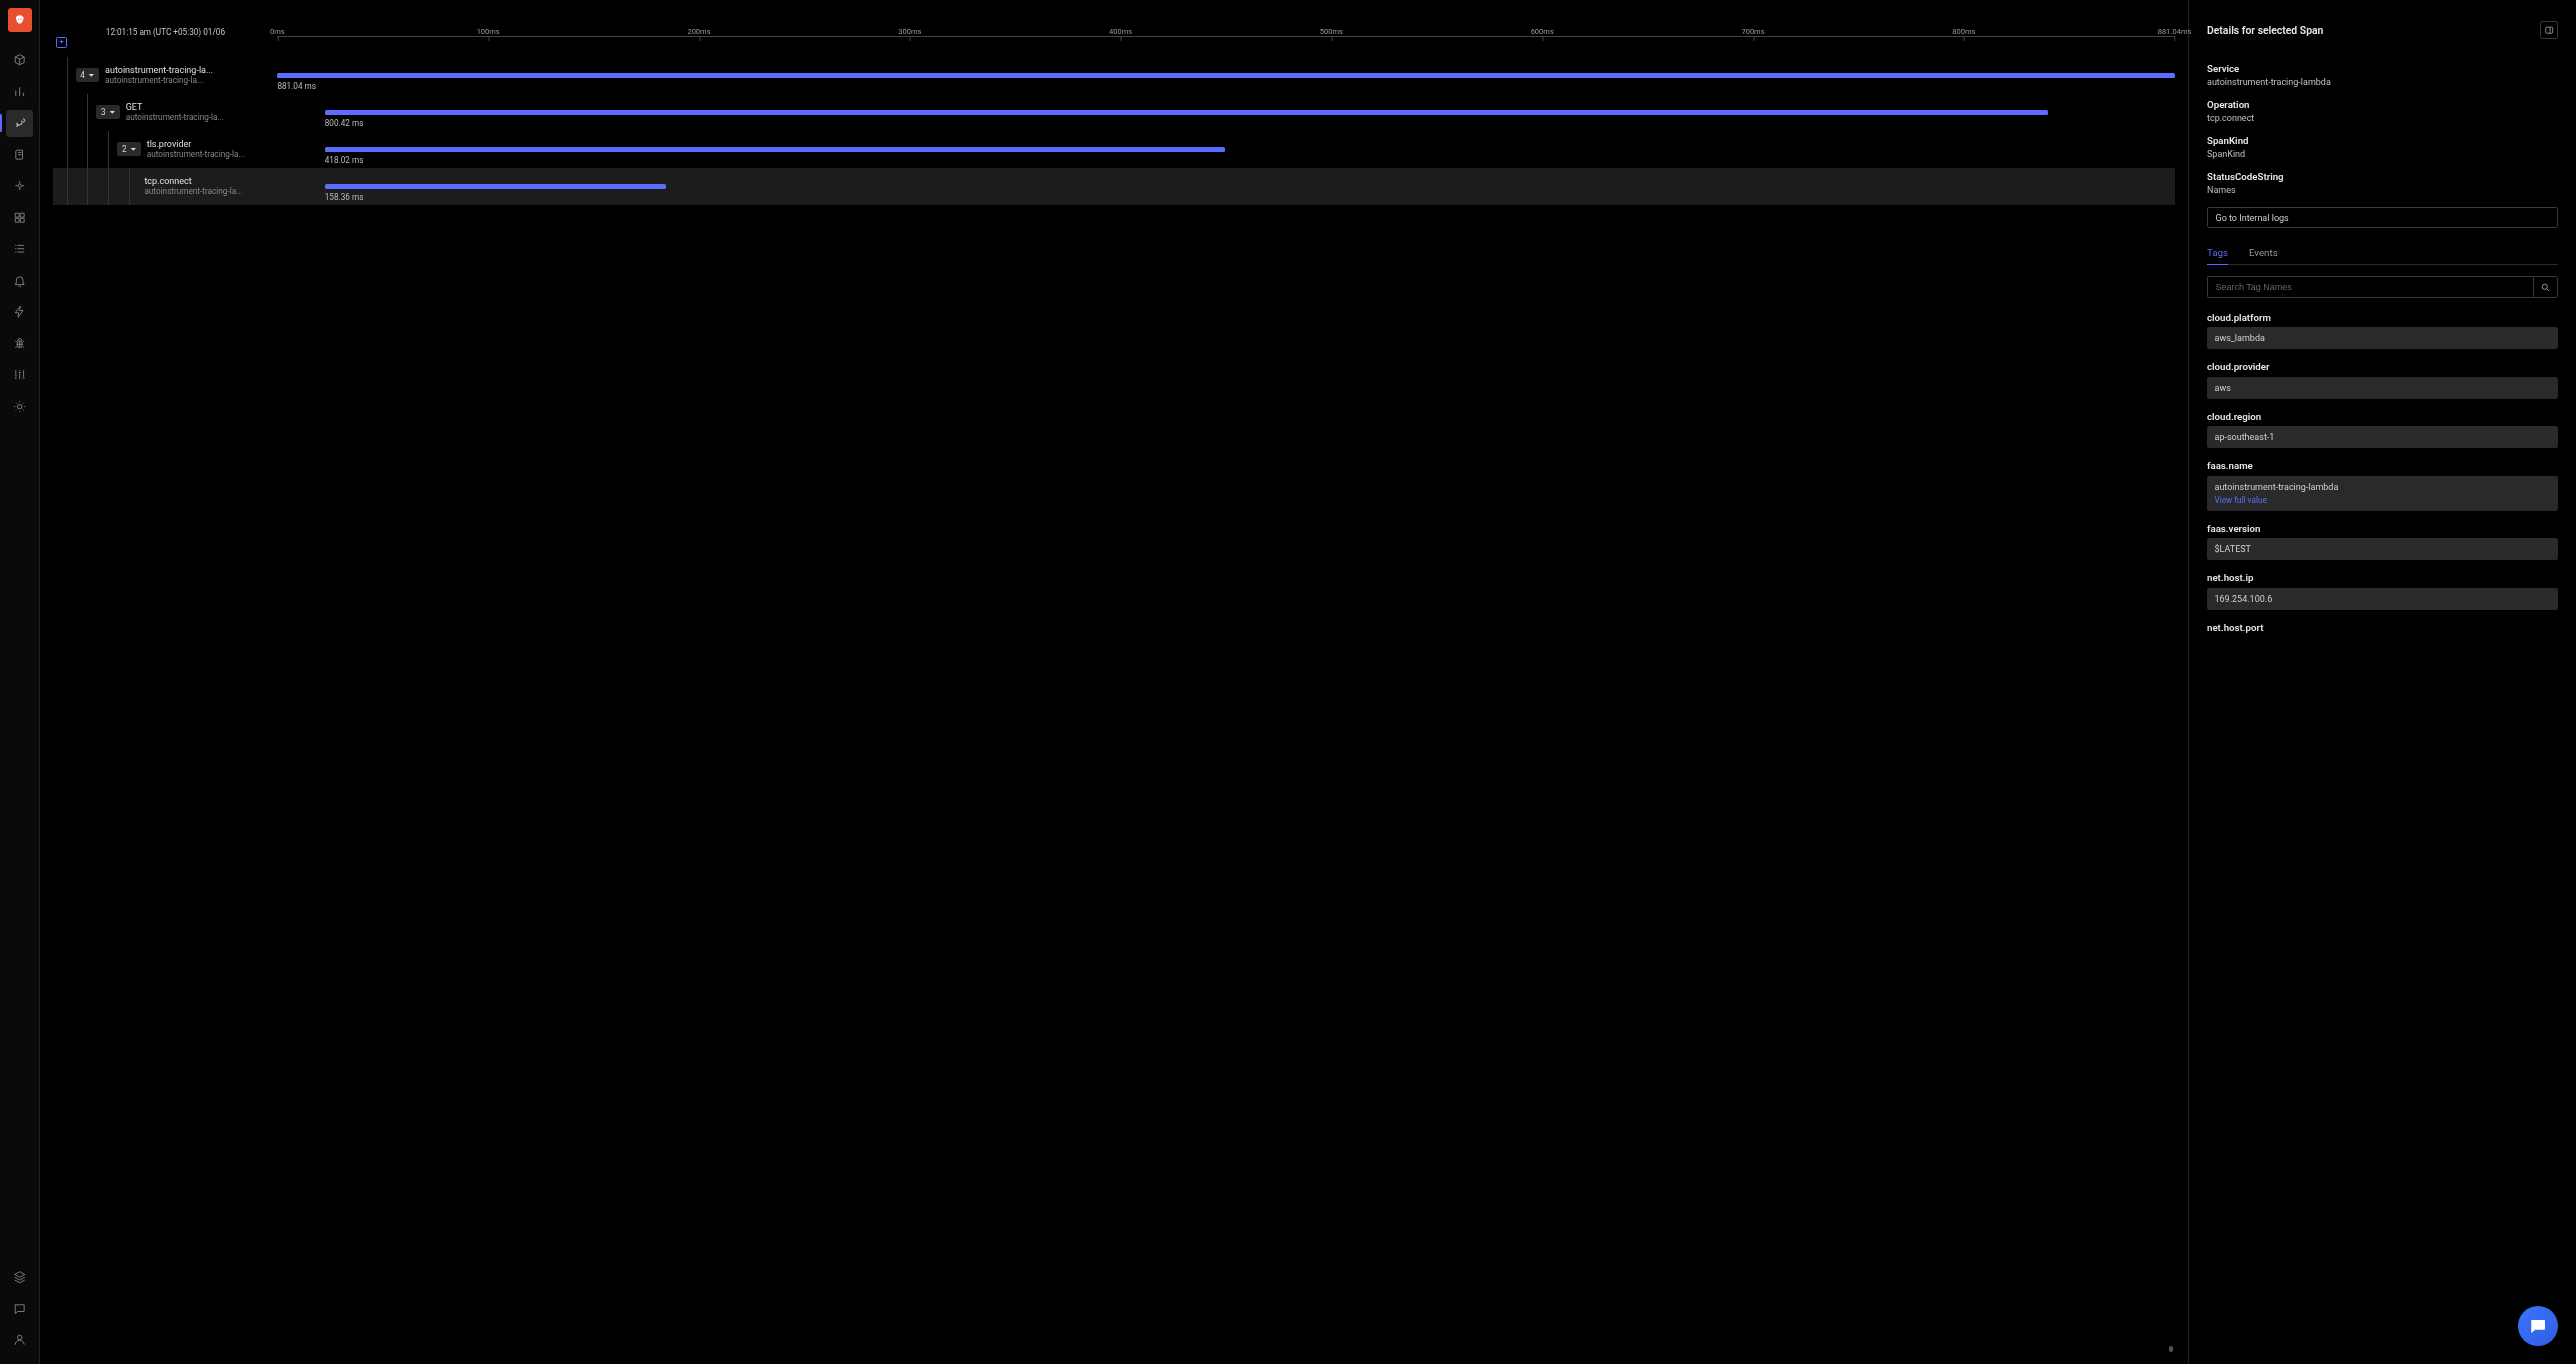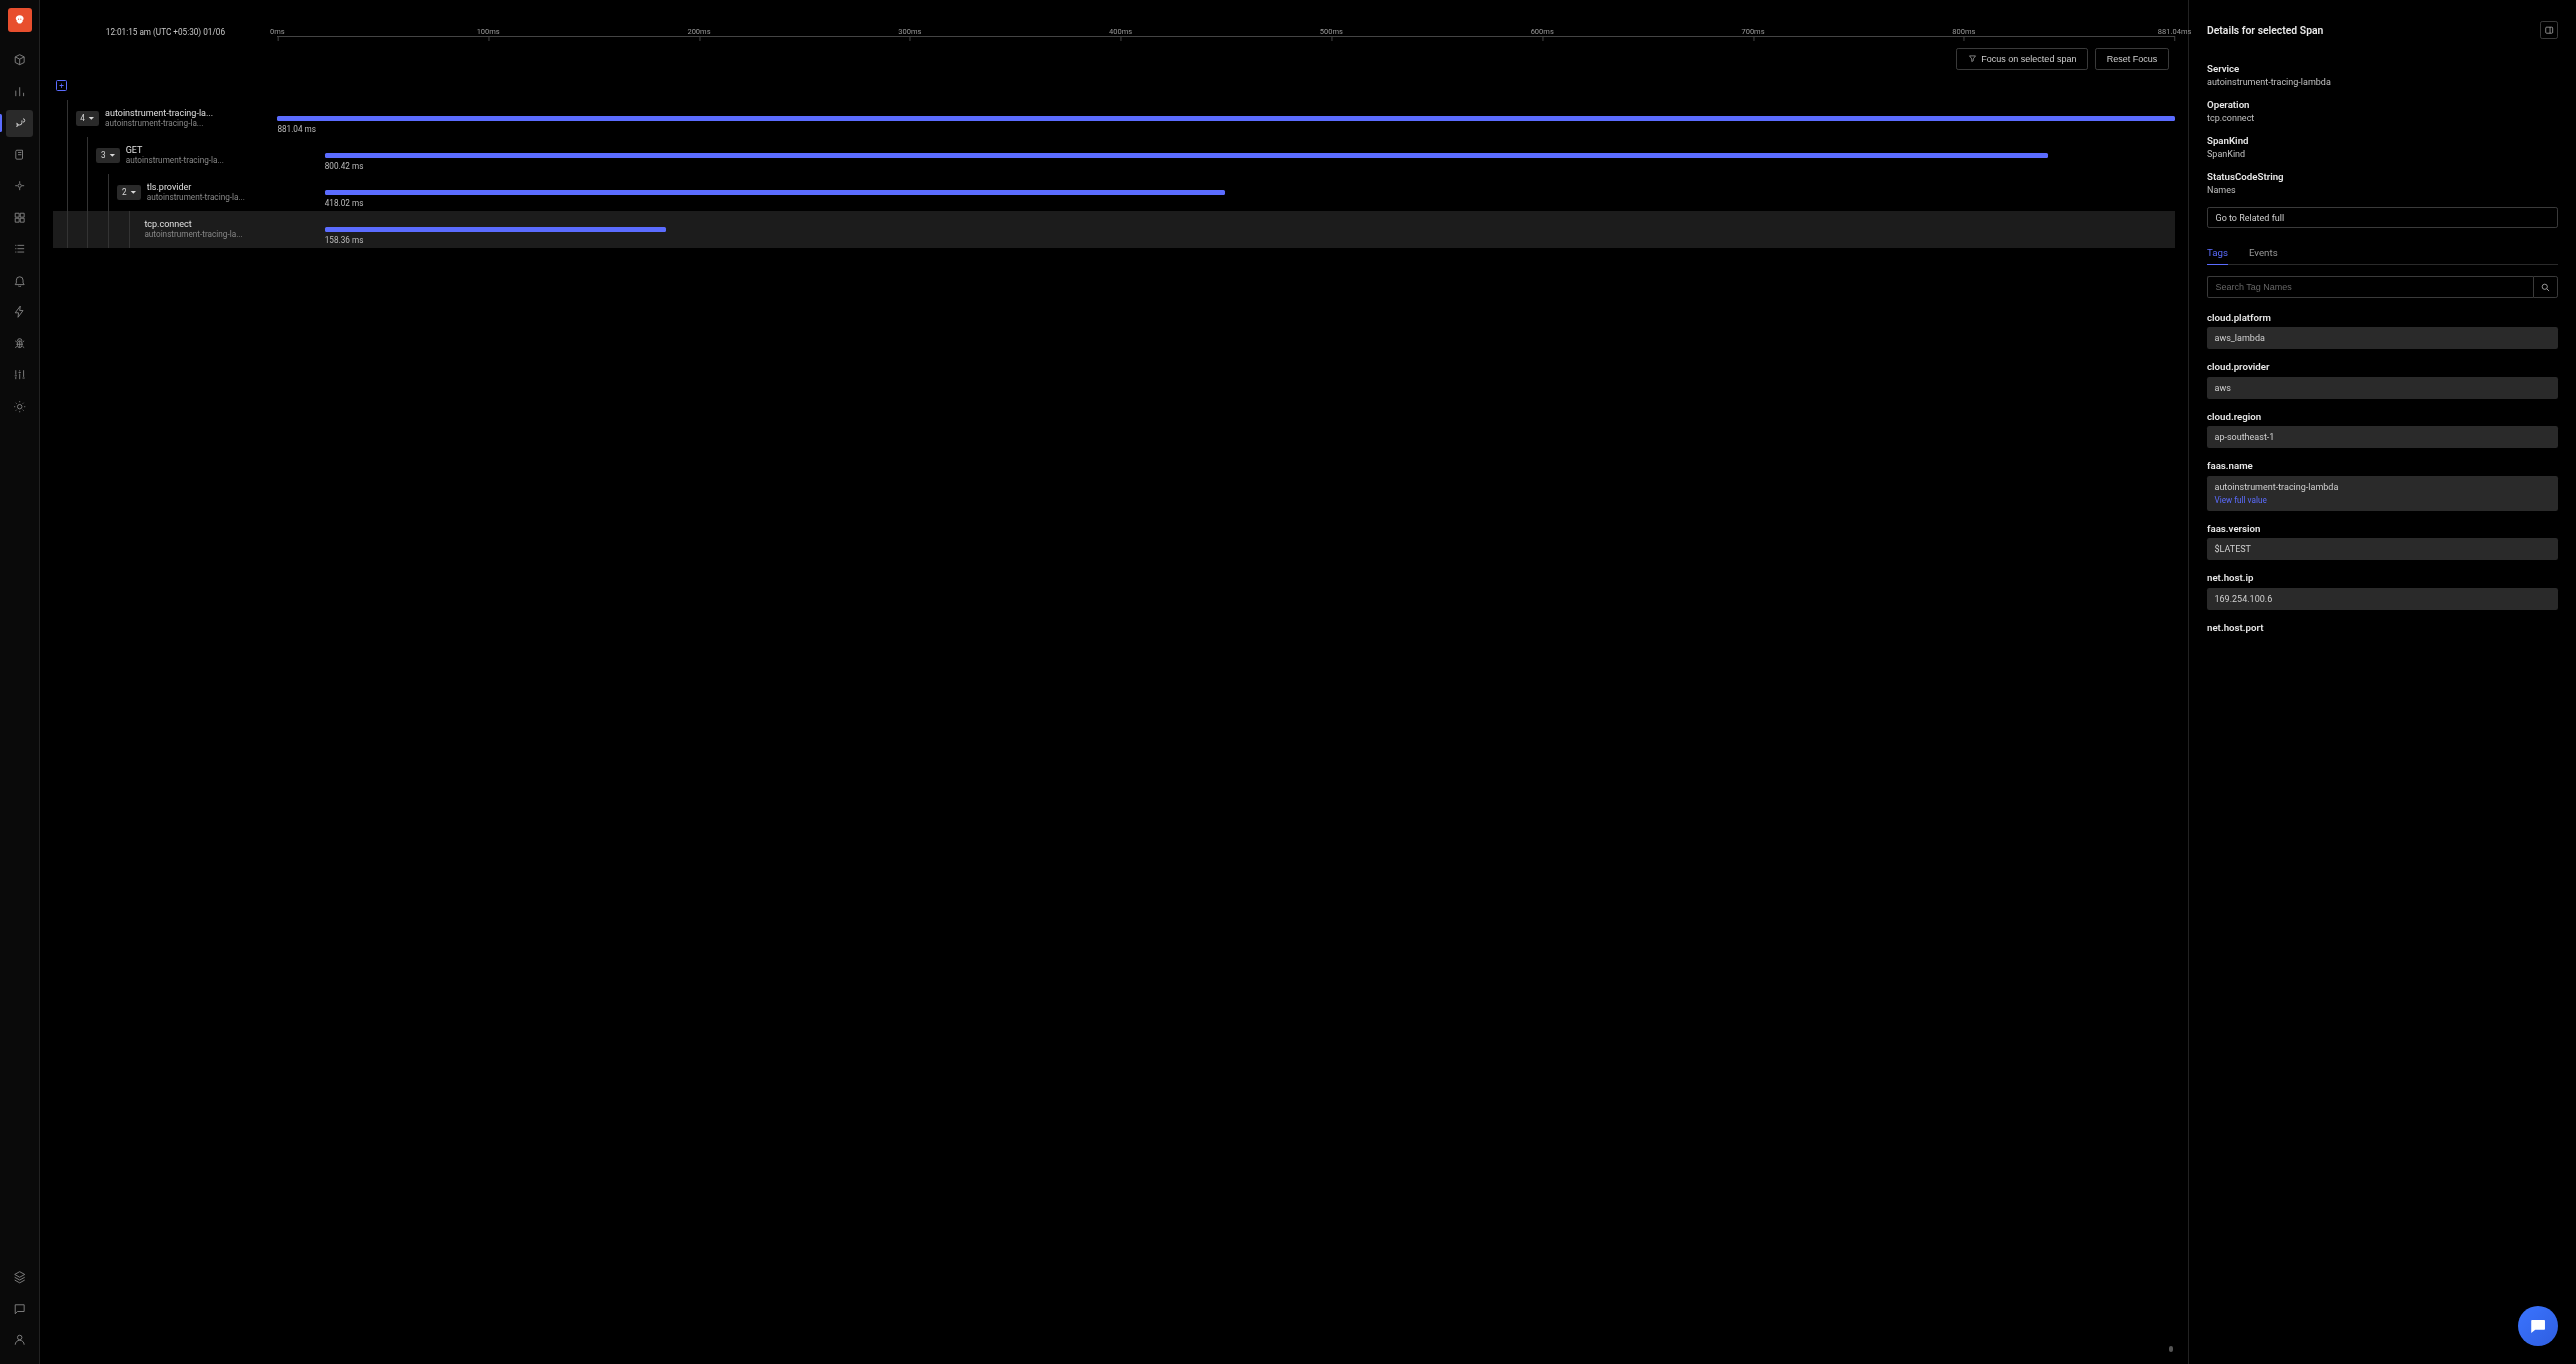--- a/index.html
+++ b/index.html
@@ -191,31 +191,20 @@
           <div class="tick" style="left: 33.3333%;">300ms</div>
           <div class="tick" style="left: 44.4444%;">400ms</div>
           <div class="tick" style="left: 55.5556%;">500ms</div>
           <div class="tick" style="left: 66.6667%;">600ms</div>
           <div class="tick" style="left: 77.7778%;">700ms</div>
           <div class="tick" style="left: 88.8889%;">800ms</div>
           <div class="tick" style="left: 100%;">881.04ms</div>
         </div>
     </div>
 
-    <div class="toolbar">
-      <button class="btn">
-        <svg viewBox="0 0 24 24">
-            <path d="M4 5h16l-6 8v5l-4 2v-7z"></path>
-          </svg>
-        <span>Focus on selected span</span>
-      </button>
-      <button class="btn">
-        <span>Reset Focus</span>
-      </button>
-    </div>
 
     <div class="tree-area">
       <div class="expand-all">+</div>
       <div id="span-rows" style="margin-top:19.4px;">
           <div class="span-row">
             <div class="span-left" style="padding-left: 22.4px;">
               <div class="vline" style="left: 13.4px;"></div>
               <span class="count-badge">
                 <span>4</span>
                 <svg viewBox="0 0 10 10">
@@ -315,21 +304,21 @@
         </div>
         <div class="kv">
           <div class="kv-label">SpanKind</div>
           <div class="kv-value">SpanKind</div>
         </div>
         <div class="kv">
           <div class="kv-label">StatusCodeString</div>
           <div class="kv-value">Names</div>
         </div>
       </div>
-    <div class="link-btn">Go to Related full</div>
+    <div class="link-btn">Go to Internal logs</div>
 
     <div class="tabs">
       <div class="tab active">Tags</div>
       <div class="tab">Events</div>
     </div>
 
     <div class="search-row">
       <input class="search-input" placeholder="Search Tag Names" style="">
       <button class="search-btn">
         <svg viewBox="0 0 24 24">

